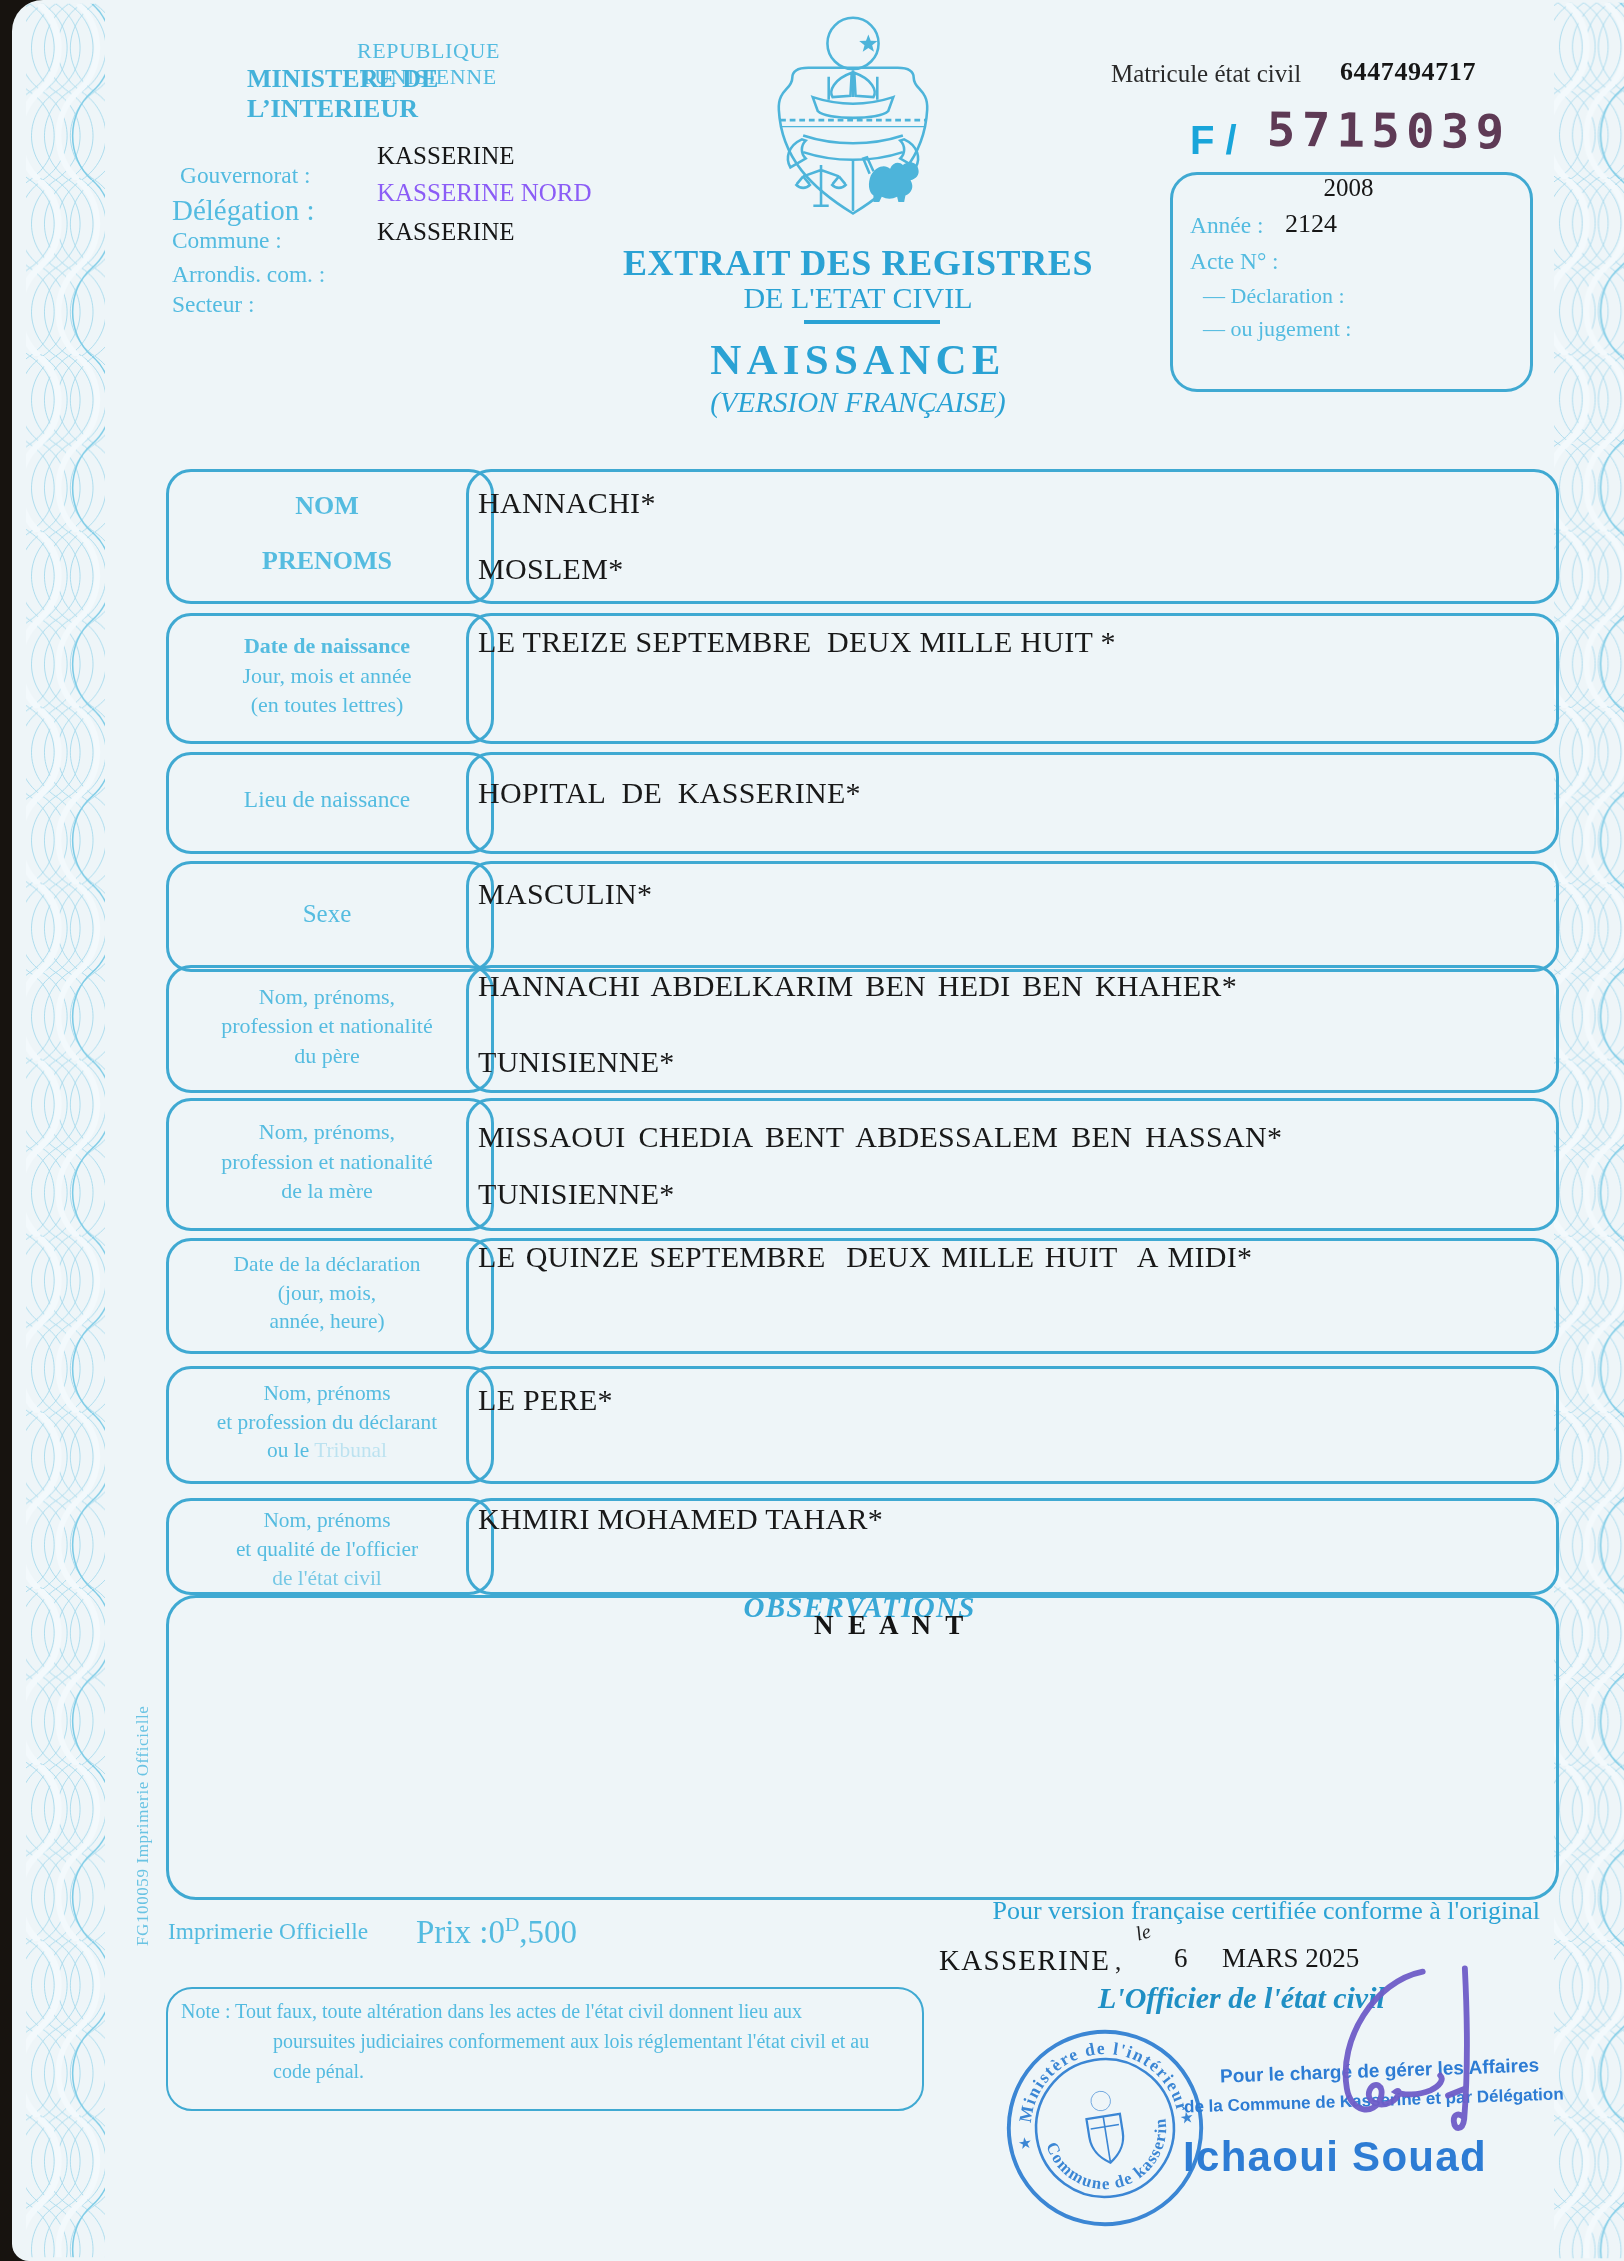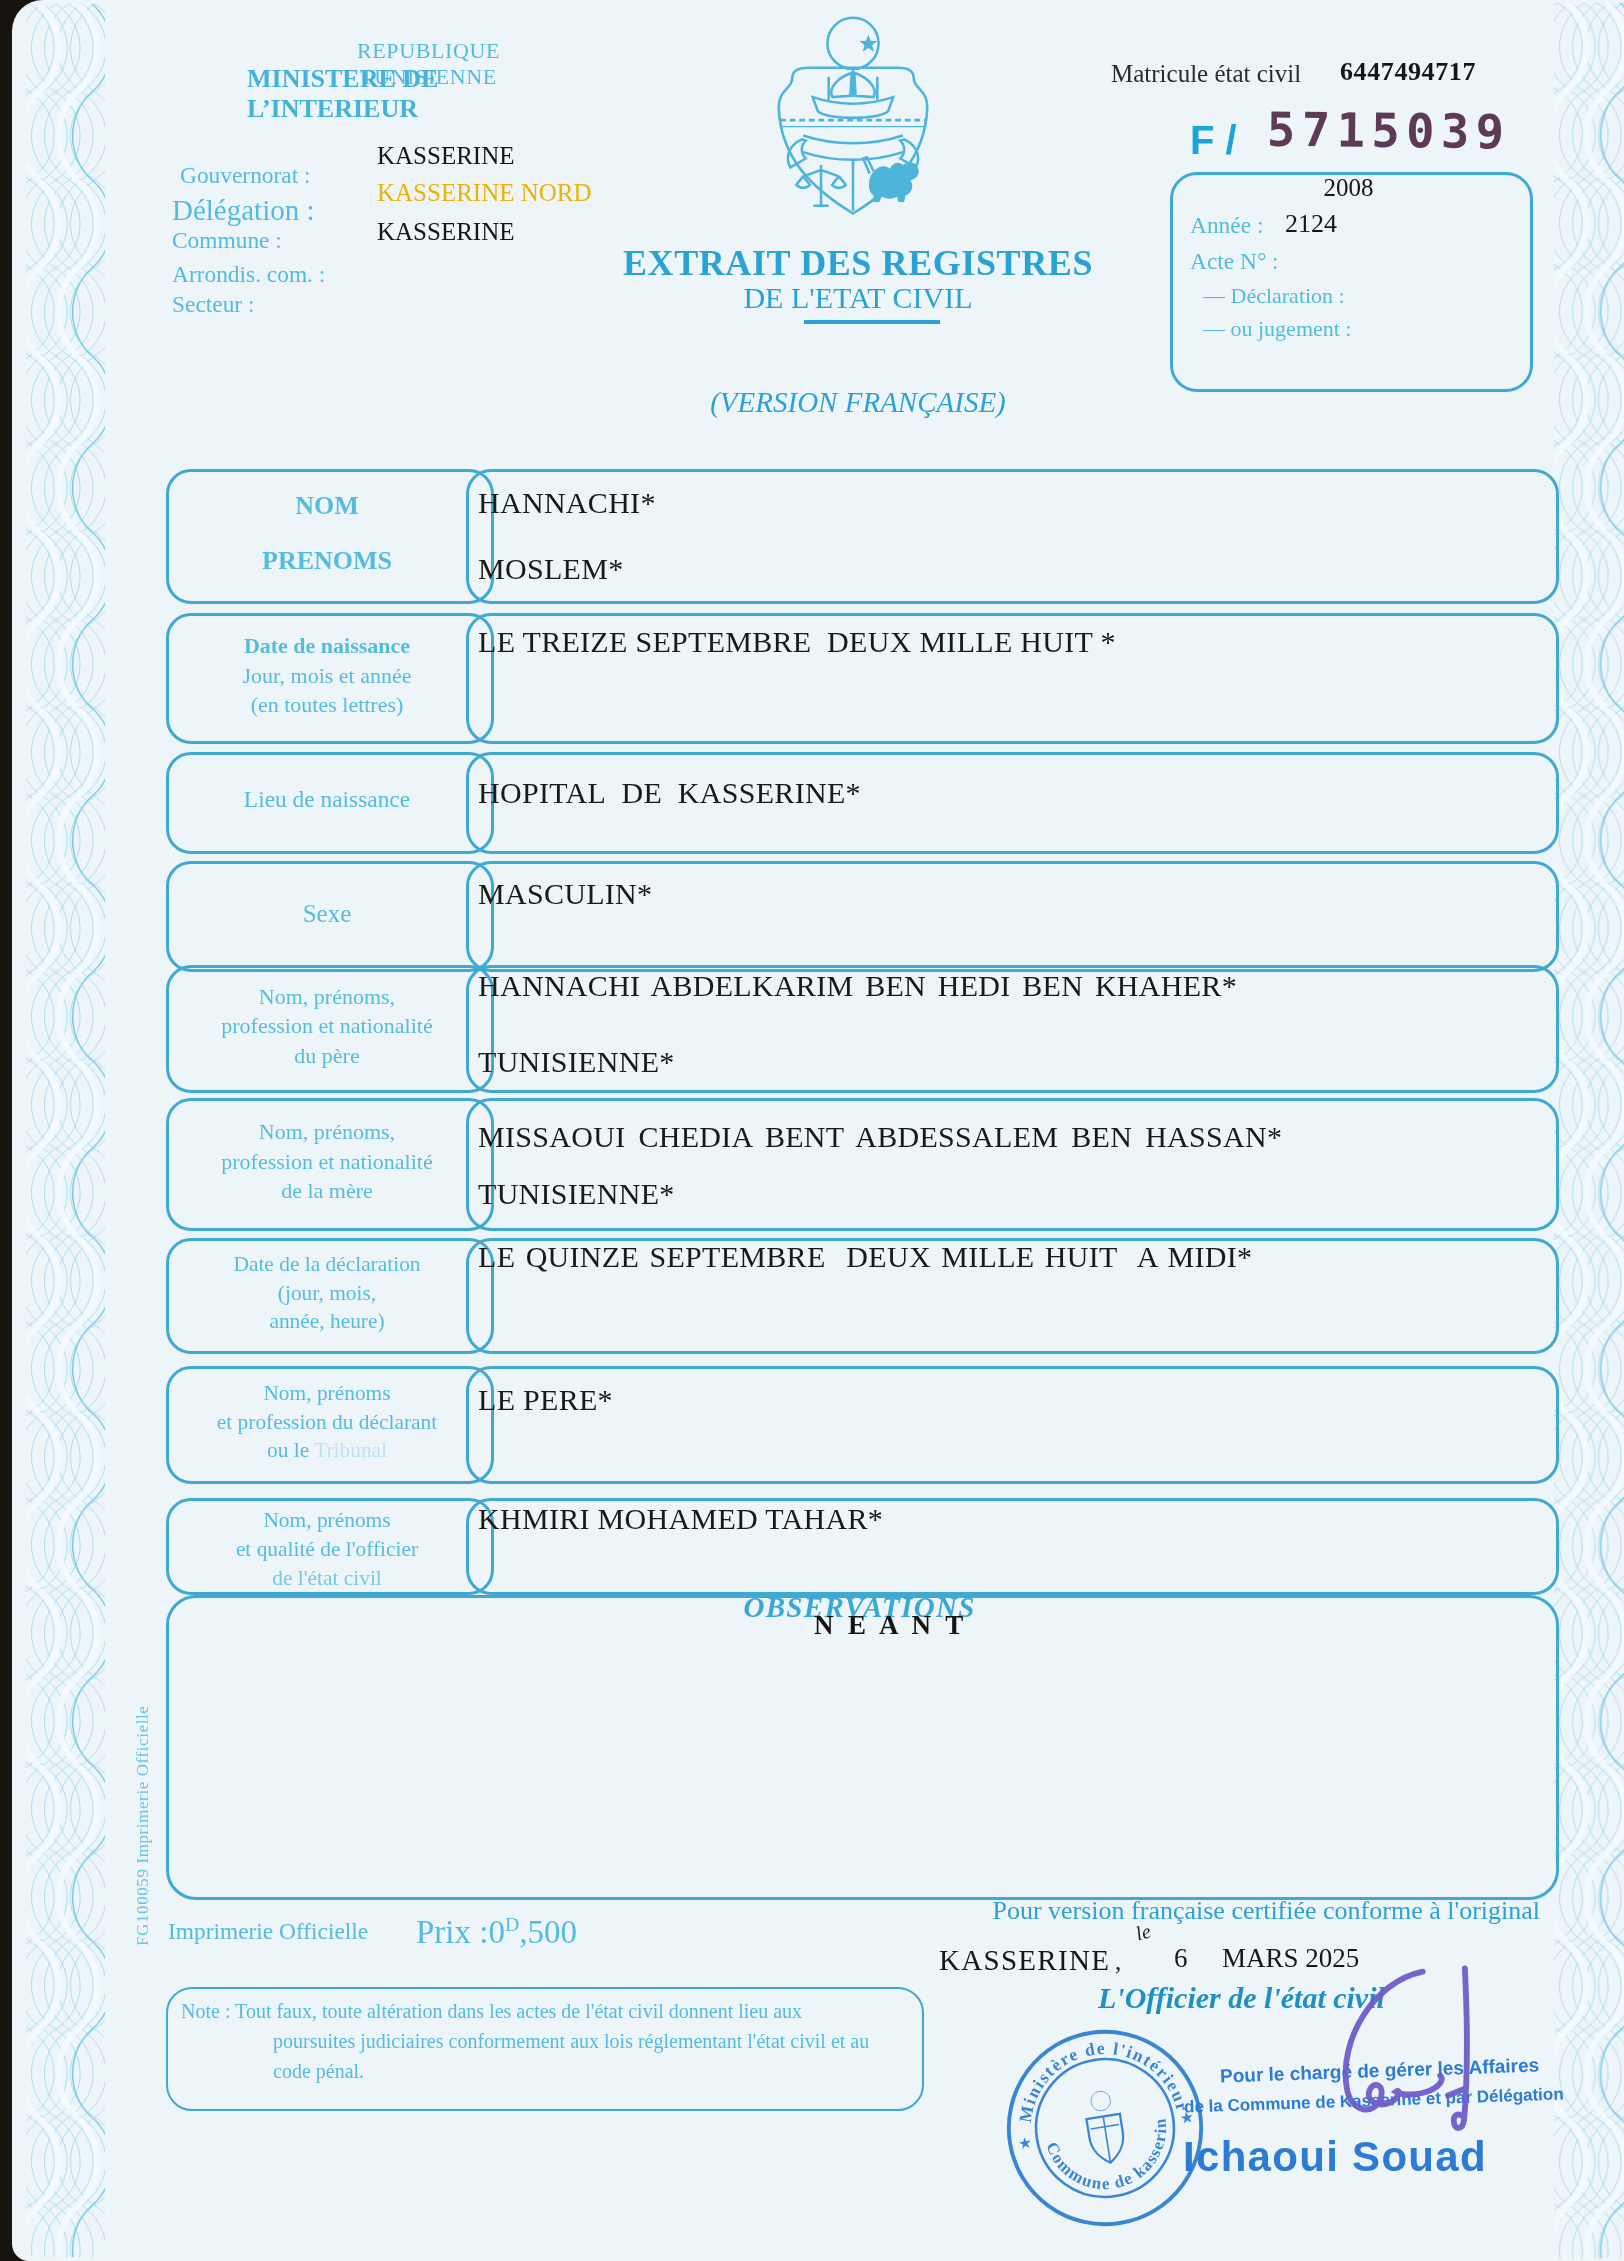--- a/index.html
+++ b/index.html
@@ -89,29 +89,30 @@
   <div class="abs" style="left:1170px;top:174px;width:357px;text-align:center;font-size:25px;color:#161616">2008</div>
   <div class="abs blu" style="left:1190px;top:212px;font-size:23.4px">Année :</div>
   <div class="abs" style="left:1285px;top:209px;font-size:26px;color:#161616">2124</div>
   <div class="abs blu" style="left:1190px;top:248px;font-size:23.4px">Acte N° :</div>
   <div class="abs blu" style="left:1203px;top:283px;font-size:22px">— Déclaration :</div>
   <div class="abs blu" style="left:1203px;top:316px;font-size:22px">— ou jugement :</div>
 
   <div class="abs blu" style="left:180px;top:162px;font-size:23.4px">Gouvernorat :</div>
   <div class="abs" style="left:377px;top:142px;font-size:25px;color:#161616">KASSERINE</div>
   <div class="abs blu" style="left:172px;top:194px;font-size:29px">Délégation :</div>
-  <div class="abs" style="left:377px;top:179px;font-size:25px;color:#eab308">KASSERINE NORD</div>
+  <div class="abs" style="left:377px;top:179px;font-size:25px;color:#8b5cf6">KASSERINE NORD</div>
   <div class="abs blu" style="left:172px;top:227px;font-size:23.4px">Commune :</div>
   <div class="abs" style="left:377px;top:218px;font-size:25px;color:#161616">KASSERINE</div>
   <div class="abs blu" style="left:172px;top:261px;font-size:23.4px">Arrondis. com. :</div>
   <div class="abs blu" style="left:172px;top:291px;font-size:23.4px">Secteur :</div>
 
   <div class="abs midblu" style="left:533px;top:242px;width:650px;text-align:center;font-size:36px;font-weight:bold;letter-spacing:0.6px">EXTRAIT DES REGISTRES</div>
   <div class="abs midblu" style="left:533px;top:281px;width:650px;text-align:center;font-size:30px">DE L'ETAT CIVIL</div>
   <div class="abs" style="left:804px;top:320px;width:136px;height:3.9px;background:#2aa2d4"></div>
+  <div class="abs midblu" style="left:533px;top:335px;width:650px;text-align:center;font-size:43px;font-weight:bold;letter-spacing:5.2px">NAISSANCE</div>
   <div class="abs midblu" style="left:533px;top:386px;width:650px;text-align:center;font-size:29px;font-style:italic">(VERSION FRANÇAISE)</div>
 
   <div class="box lblbox" style="top:469px;height:129px"></div>
   <div class="box valbox" style="top:469px;height:129px"></div>
   <div class="lbltext" style="top:469px;height:129px;font-size:26px;font-weight:bold;line-height:2.1">
     <div>NOM</div>
     <div>PRENOMS</div>
   </div>
   <div class="val" style="top:486px">HANNACHI*</div>
   <div class="val" style="top:552px">MOSLEM*</div>

